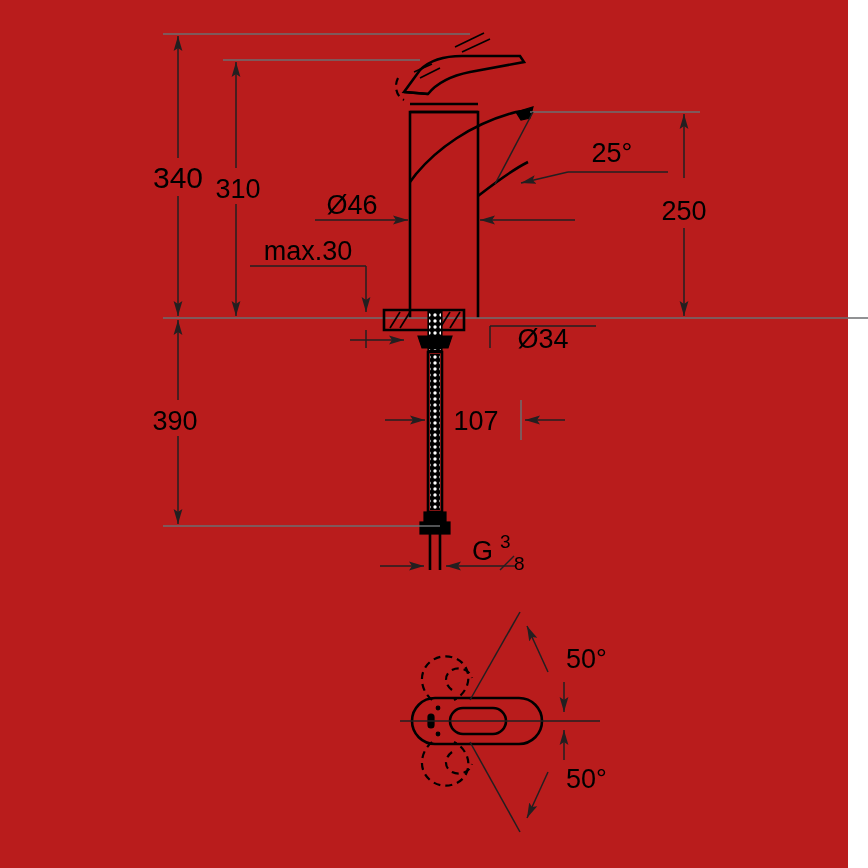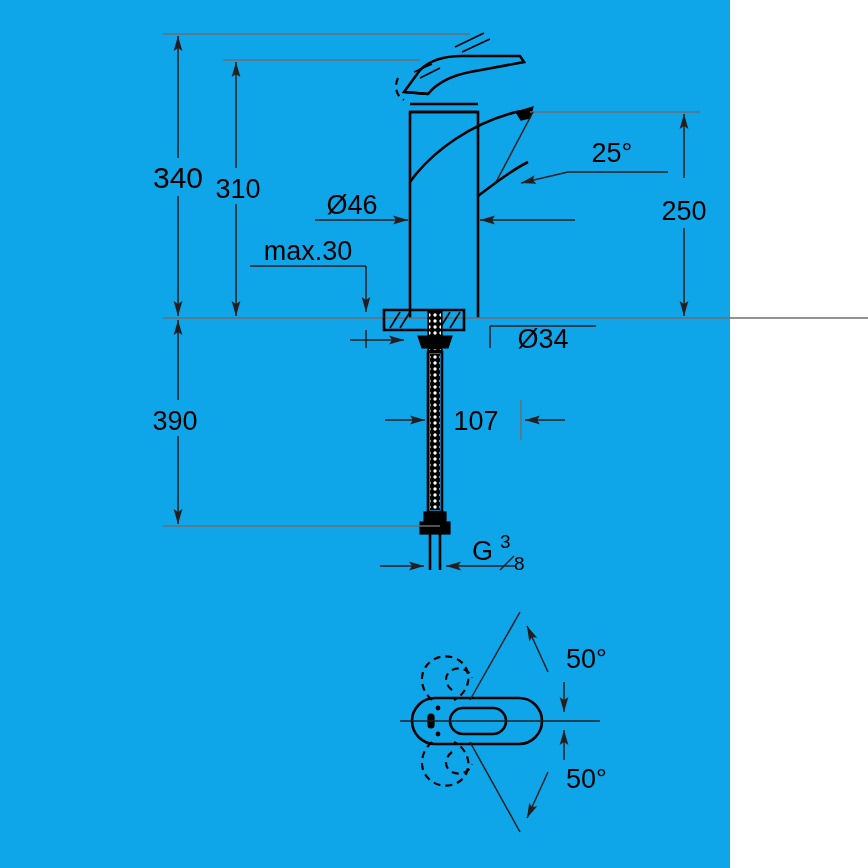--- a/index.html
+++ b/index.html
@@ -9,23 +9,23 @@
     background: #ffffff;
   }
   body {
     width: 868px;
     height: 868px;
     font-family: "Liberation Sans", sans-serif;
     overflow: hidden;
   }
   #drawing-root {
     position: relative;
-    width: 730px;
+    width: 848px;
     height: 868px;
-    background: #0ea5e9;
+    background: #b91c1c;
   }
   svg.sheet {
     display: block;
     width: 868px;
     height: 868px;
   }
   .dimtext {
     font-family: "Liberation Sans", sans-serif;
     fill: #000000;
     stroke: none;

